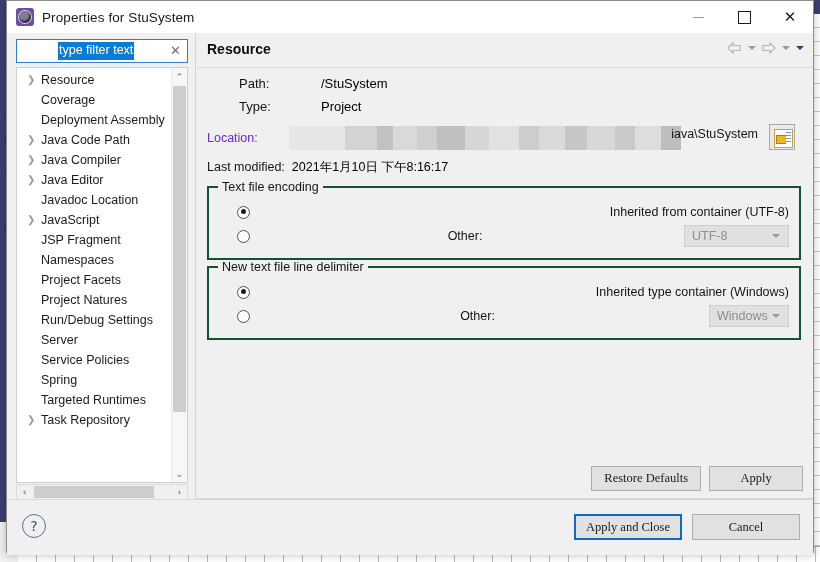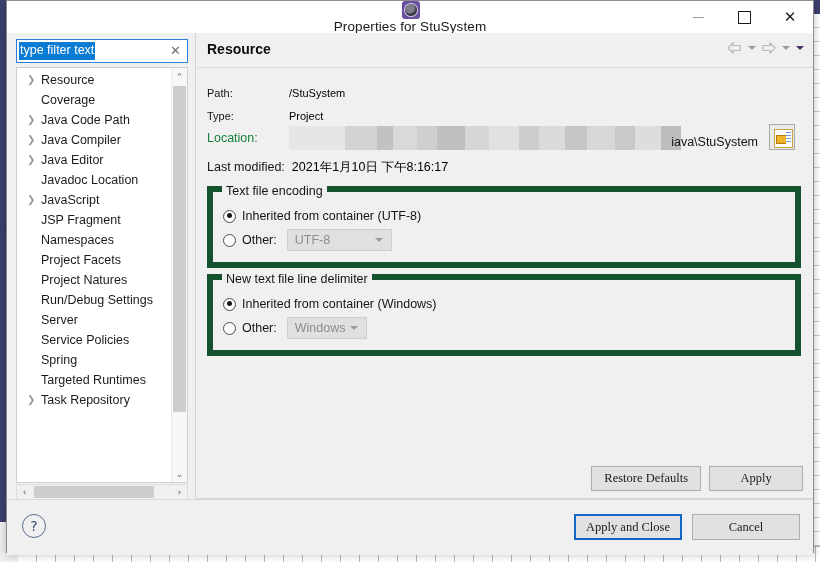--- a/index.html
+++ b/index.html
@@ -57,21 +57,21 @@
     width: 808px; height: 553px;
     background: #f0f0f0;
     border: 1px solid #8d8d8d;
     box-sizing: border-box;
     box-shadow: 0 2px 8px rgba(0,0,0,.25);
   }
 
   
   .titlebar {
     position: relative; height: 32px; background: #ffffff;
-    display: flex; align-items: center; flex-direction: column;
+    display: flex; align-items: center;
   }
   .title-icon {
     width: 18px; height: 18px; margin-left: 9px; margin-right: 8px;
     position: relative; flex: none;
     background: #6b4fa3; border-radius: 3px;
   }
   .title-icon::after {
     content: ""; position: absolute; left: 3px; top: 3px;
     width: 12px; height: 12px; border-radius: 50%;
     background: radial-gradient(circle at 40% 35%, #7e7e8c 0 40%, #3a3a46 60%, #2b2b35 100%);
@@ -99,21 +99,21 @@
   }
 
   
   .left-col {
     width: 190px; padding: 6px 0 0 9px; box-sizing: border-box;
     position: relative;
   }
   .filter-wrap {
     position: relative; width: 172px; height: 24px;
     border: 1px solid #2a7fd4; background: #ffffff; box-sizing: border-box;
-    display: flex; align-items: center;
+    display: flex; align-items: center; padding-left: 39px;
   }
   .filter-text {
     font-size: 12.5px; color: #ffffff; background: #0a7cd4;
     margin-left: 2px; padding: 1px 1px 2px 1px; line-height: 15px;
   }
   .filter-clear {
     position: absolute; right: 6px; top: 4px;
     font-size: 13px; color: #6e6e6e; font-family: "DejaVu Sans", sans-serif;
     line-height: 14px;
   }
@@ -189,32 +189,32 @@
     display: flex; align-items: center; gap: 3px;
   }
   .nav-arrow { width: 17px; height: 16px; }
   .nav-caret {
     width: 11px; height: 16px; display: flex; align-items: center; justify-content: center;
   }
   .caret-tri { width: 0; height: 0; border-left: 4px solid transparent; border-right: 4px solid transparent; border-top: 4px solid #9b9b9b; }
   .caret-tri.dark { border-top-color: #4b2a6b; }
 
   .fields { position: relative; padding: 8px 0 0 10px; }
-  .field-row { height: 23px; display: flex; align-items: flex-end; font-size: 11px; color: #141414; }
+  .field-row { height: 23px; display: flex; align-items: flex-start; font-size: 13px; color: #141414; margin-left: 32px; }
   .field-label { width: 82px; flex: none; }
   .field-value { color: #000000; }
 
   .loc-row { position: relative; height: 32px; display: flex; align-items: center; font-size: 12.5px; }
-  .loc-label { width: 82px; flex: none; color: #15803d; }
+  .loc-label { width: 82px; flex: none; color: #6d28d9; }
   .loc-blur {
     position: relative; width: 475px; height: 24px; overflow: hidden;
   }
   .blur-seg { position: absolute; top: 0; height: 24px; }
   .loc-tail {
-    position: absolute; right: 6px; top: 9px; font-size: 12.5px; color: #141414;
+    position: absolute; right: 6px; top: 1px; font-size: 12.5px; color: #141414;
     z-index: 3;
   }
   .loc-btn {
     position: absolute; right: 18px; top: 2px;
     width: 26px; height: 26px; background: #eaeaea; border: 1px solid #a8a8a8;
     box-sizing: border-box;
   }
   .loc-btn-ico {
     position: absolute; left: 4px; top: 4px; width: 17px; height: 17px;
     background: #ffffff; border: 1px solid #c8a23c;
@@ -226,27 +226,27 @@
   .loc-btn-ico::after {
     content: ""; position: absolute; right: 1px; top: 2px; width: 5px; height: 12px;
     background: repeating-linear-gradient(to bottom, #6b9bd2 0 1px, #ffffff 1px 3px);
   }
   .lastmod-row { height: 26px; display: flex; align-items: center; font-size: 12.5px; color: #141414; }
   .lastmod-label { flex: none; margin-right: 7px; }
 
   
   .group {
     position: relative; margin: 6px 12px 0 10px;
-    border: 6px solid #14532d; padding: 12px 10px 10px 10px;
+    border: 2px solid #14532d; padding: 12px 10px 10px 28px;
   }
   .group-title {
     position: absolute; left: 9px; top: -8px; background: #f0f0f0;
     padding: 0 4px; font-size: 12.5px; color: #141414;
   }
-  .opt-row { display: flex; align-items: center; height: 24px; font-size: 12.5px; color: #141414; }
+  .opt-row { display: flex; align-items: center; height: 24px; font-size: 12.5px; color: #141414; justify-content: space-between; }
   .radio {
     width: 13px; height: 13px; border-radius: 50%;
     border: 1.4px solid #4d4d4d; background: #fff; box-sizing: border-box;
     margin-right: 6px; position: relative; flex: none;
   }
   .radio.checked::after {
     content: ""; position: absolute; left: 2.6px; top: 2.6px;
     width: 5.4px; height: 5.4px; border-radius: 50%; background: #1a1a1a;
   }
   .checkbox {
@@ -352,20 +352,21 @@
 
       <div class="filter-wrap">
         <span class="filter-text">type filter text</span>
         <span class="filter-clear">✕</span>
       </div>
 
       <div class="tree-box">
         <div class="tree-list" id="tree-list">
             <div class="tree-item"><span class="tree-arrow">❯</span><span class="selected">Resource</span></div>
             <div class="tree-item"><span>Coverage</span></div>
+            <div class="tree-item"><span>Deployment Assembly</span></div>
             <div class="tree-item"><span class="tree-arrow">❯</span><span>Java Code Path</span></div>
             <div class="tree-item"><span class="tree-arrow">❯</span><span>Java Compiler</span></div>
             <div class="tree-item"><span class="tree-arrow">❯</span><span>Java Editor</span></div>
             <div class="tree-item"><span>Javadoc Location</span></div>
             <div class="tree-item"><span class="tree-arrow">❯</span><span>JavaScript</span></div>
             <div class="tree-item"><span>JSP Fragment</span></div>
             <div class="tree-item"><span>Namespaces</span></div>
             <div class="tree-item"><span>Project Facets</span></div>
             <div class="tree-item"><span>Project Natures</span></div>
             <div class="tree-item"><span>Run/Debug Settings</span></div>
@@ -474,21 +475,21 @@
           </span>
         </div>
 
       </div>
 
       <div class="group">
         <div class="group-title">New text file line delimiter</div>
 
         <div class="opt-row">
           <span class="radio checked"></span>
-          <span>Inherited from container (Windows)</span>
+          <span>Inherited type container (Windows)</span>
         </div>
 
         <div class="opt-row">
           <span class="radio"></span>
           <span>Other:</span>
           <span class="combo narrow">
             <span class="cv">Windows</span>
             <span class="carrow"></span>
           </span>
         </div>

